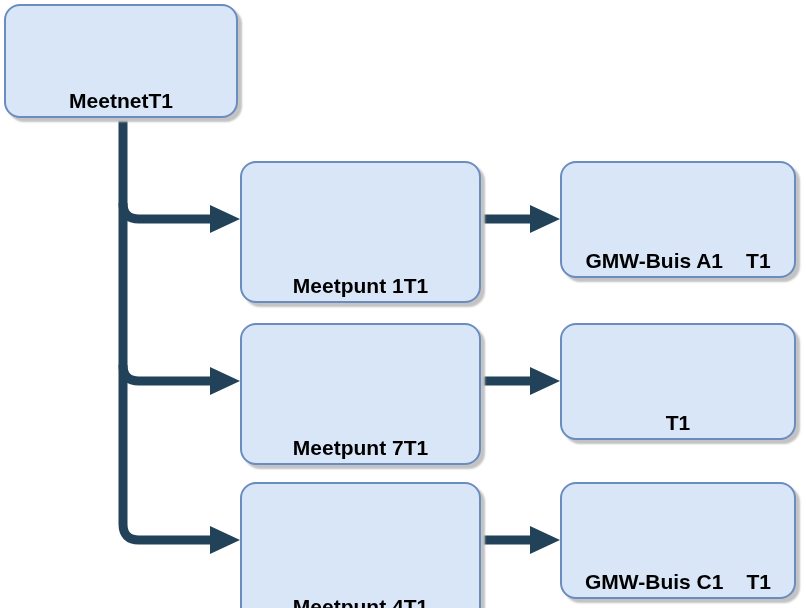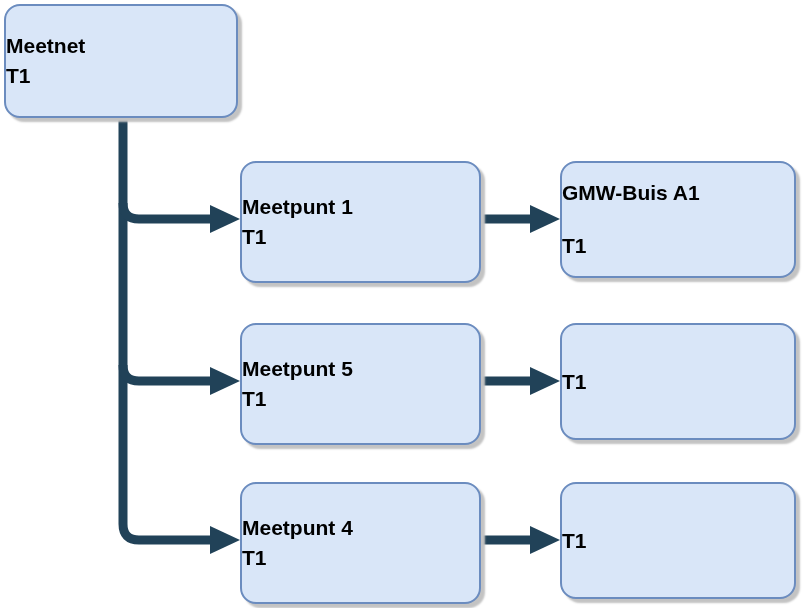--- a/index.html
+++ b/index.html
@@ -31,31 +31,31 @@
     stroke: none;
   }
   .node {
     position: absolute;
     box-sizing: border-box;
     background: var(--node-fill);
     border: 2px solid var(--node-border);
     border-radius: 16px;
     box-shadow: 4px 4px 2px var(--shadow);
     display: flex;
-    flex-direction: column;
+    flex-direction: row;
     justify-content: center;
-    align-items: flex-start;
+    align-items: flex-end;
     text-align: center;
     font-weight: bold;
     font-size: 21px;
     line-height: 30px;
     color: var(--text);
   }
   #node-meetnet   { left: 4px;   top: 4px;   width: 234px; height: 114px; }
-  .col-meetpunt   { left: 240px; width: 241px; height: 122px; }
+  .col-meetpunt   { left: 240px; width: 241px; height: 142px; }
   .col-gmw        { left: 560px; width: 236px; height: 117px; gap: 23px; }
   .row-1 { top: 161px; }
   .row-2 { top: 323px; }
   .row-3 { top: 482px; }
 </style>
 </head>
 <body>
 
 <div id="canvas">
 
@@ -86,28 +86,29 @@
   <div class="node col-meetpunt row-1">
     <span>Meetpunt 1</span>
     <span>T1</span>
   </div>
   <div class="node col-gmw row-1">
     <span>GMW-Buis A1</span>
     <span>T1</span>
   </div>
 
   <div class="node col-meetpunt row-2">
-    <span>Meetpunt 5</span>
+    <span>Meetpunt 7</span>
     <span>T1</span>
   </div>
   <div class="node col-gmw row-2">
     <span>T1</span>
   </div>
 
   <div class="node col-meetpunt row-3">
     <span>Meetpunt 4</span>
     <span>T1</span>
   </div>
   <div class="node col-gmw row-3">
+    <span>GMW-Buis C1</span>
     <span>T1</span>
   </div>
 
 </div>
 
 </body></html>

